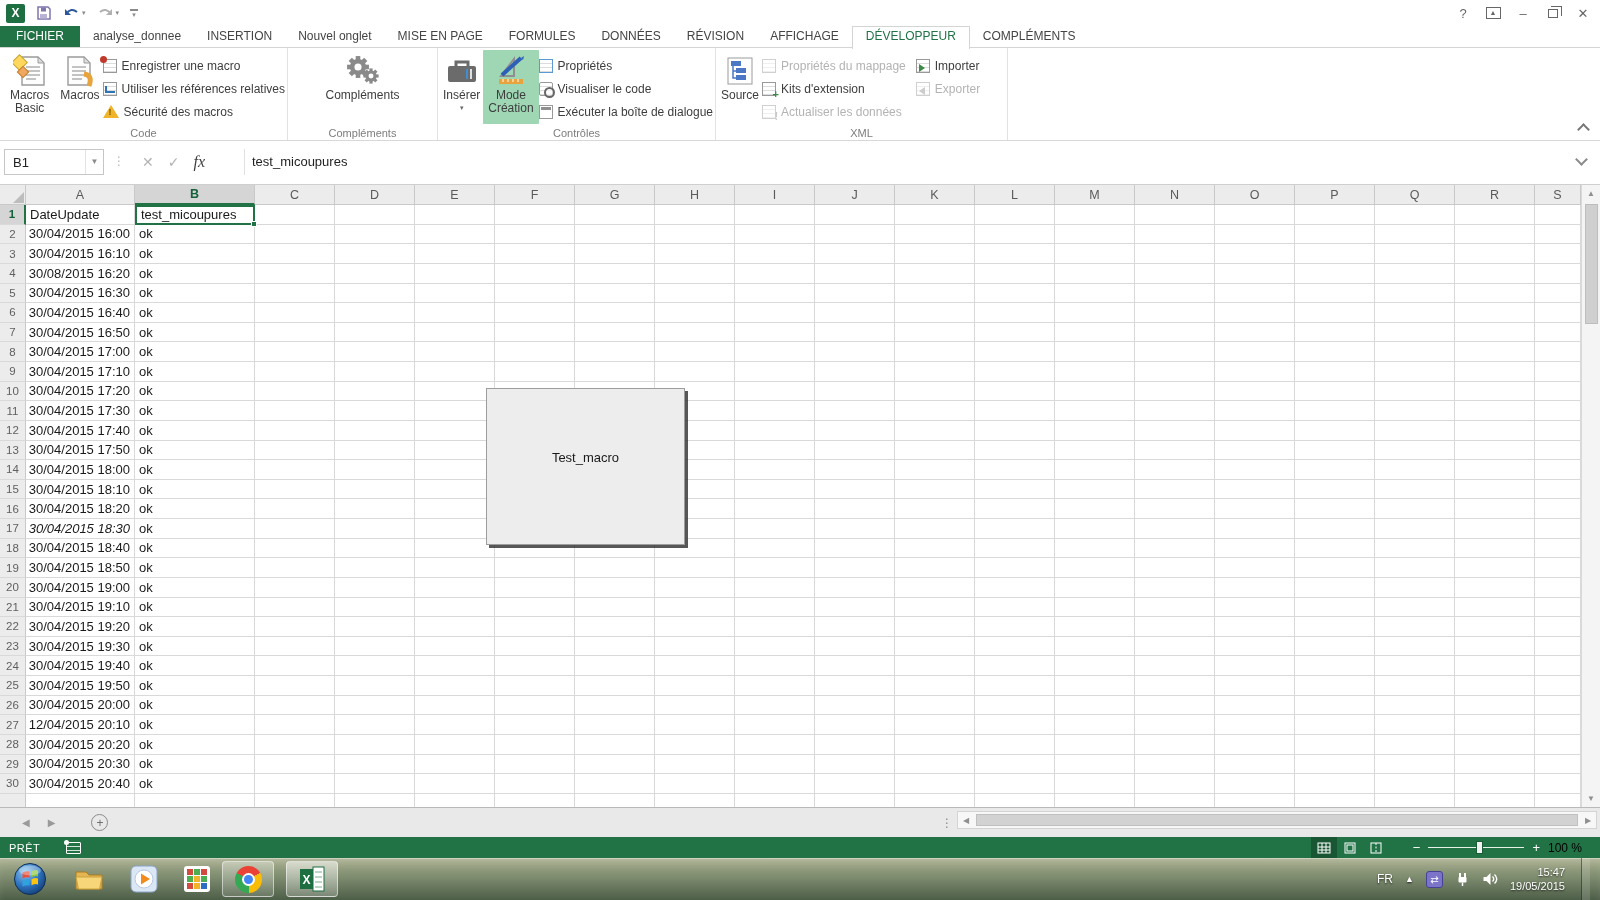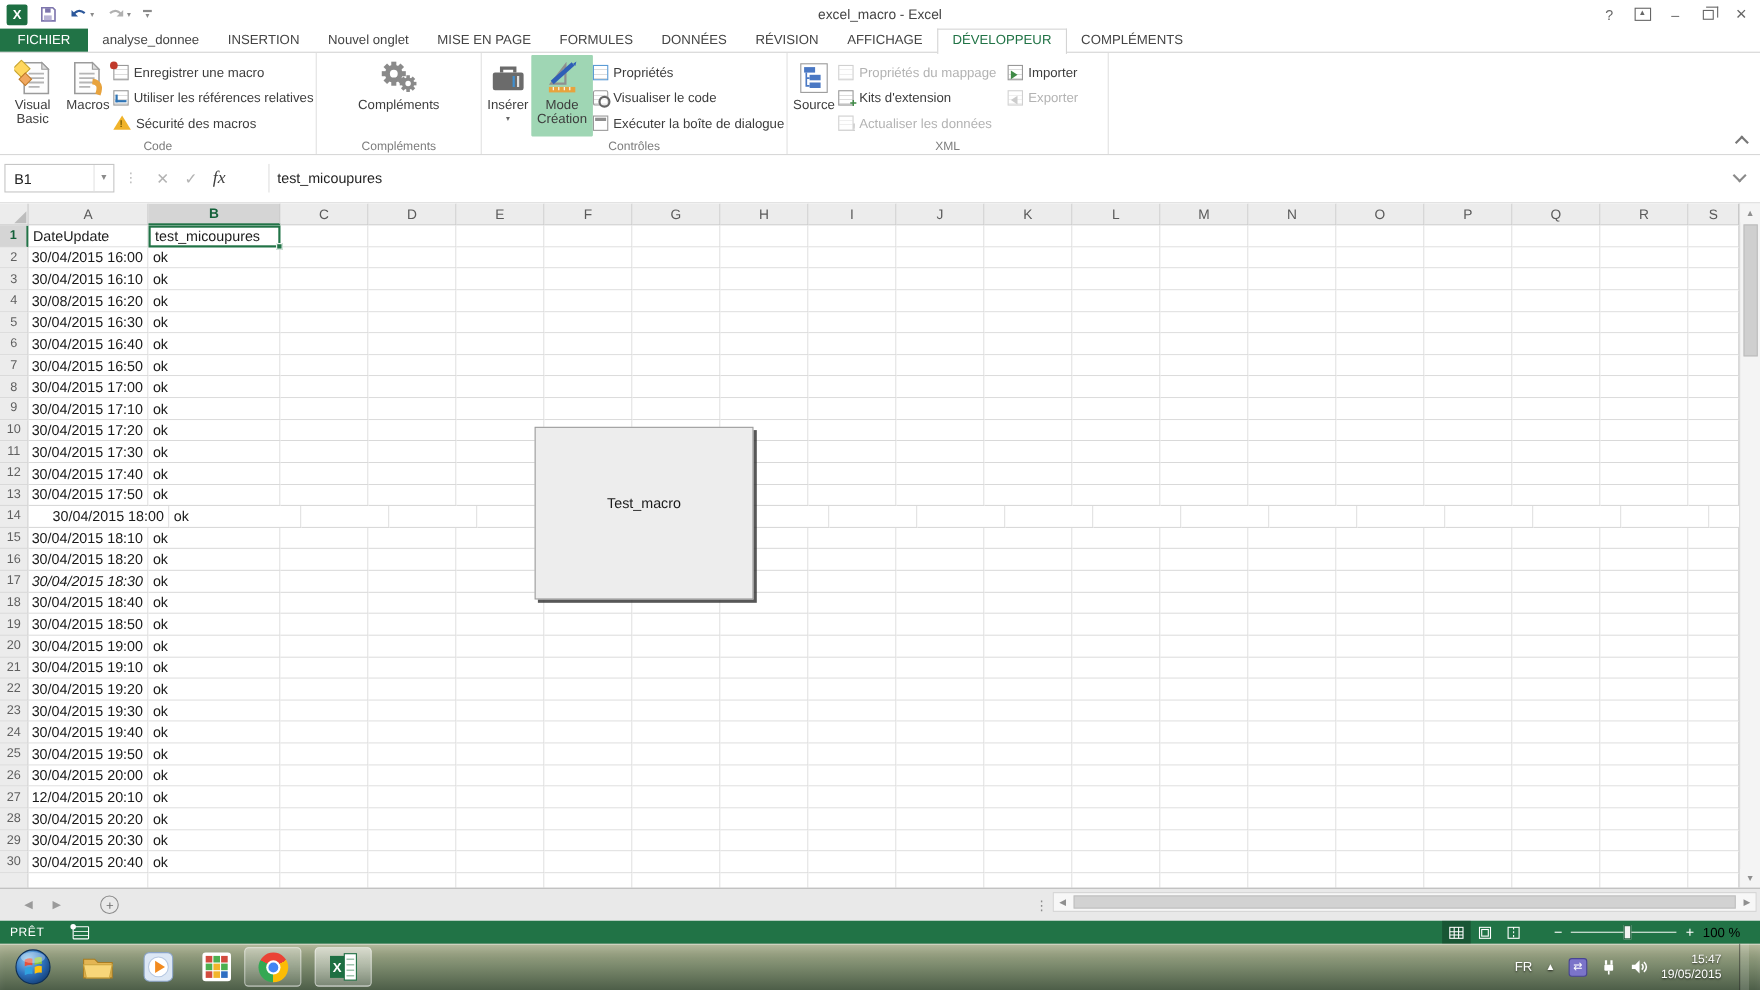--- a/index.html
+++ b/index.html
@@ -182,21 +182,20 @@
           <path d="M14 8 q-5 -7 -11 -2" fill="none" stroke="#b1b1b1" stroke-width="2"></path>
           <path d="M15 3 v6 h-6 z" fill="#b1b1b1"></path>
         </svg>
       <span class="tinycaret">▾</span>
     </div>
     <div class="qbtn" style="flex-direction:column;line-height:4px">
       <span style="width:8px;border-top:2px solid #8a8a8a"></span>
       <span class="tinycaret">▾</span>
     </div>
   </div>
-  <div class="wintitle abs">excel_macro - Excel</div>
   <div class="winbtns abs">
     <div class="wbtn">?</div>
     <div class="wbtn">
         <span class="ribopt">▲</span>
       </div>
     <div class="wbtn">–</div>
     <div class="wbtn">
         <span class="restore"></span>
       </div>
     <div class="wbtn">✕</div>
@@ -222,21 +221,21 @@
 
   <div class="rgroup" style="width:288px">
     <div class="bigbtn">
       <span class="bicon">
         <svg width="34" height="34">
             <use href="#paper" x="9" y="3"></use>
             <rect x="1" y="3" width="11" height="11" transform="rotate(45 6.5 8.5)" fill="#ffd75e" stroke="#c8a52e"></rect>
             <rect x="6" y="14" width="8" height="8" transform="rotate(45 10 18)" fill="#f0a860" stroke="#c07b2a"></rect>
           </svg>
       </span>
-      <span class="lbl">Visual Basic</span>
+      <span class="lbl">Macros Basic</span>
     </div>
     <div class="bigbtn">
       <span class="bicon">
         <svg width="32" height="34">
             <use href="#paper" x="4" y="3"></use>
             <path d="M20 20 q9 1 5 12" stroke="#e8a33d" stroke-width="5" fill="none"></path>
           </svg>
       </span>
       <span class="lbl">Macros</span>
     </div>
@@ -686,21 +685,21 @@
         <div class="cell" style="width: 80px;"></div>
         <div class="cell" style="width: 80px;"></div>
         <div class="cell" style="width: 80px;"></div>
         <div class="cell" style="width: 80px;"></div>
         <div class="cell" style="width: 80px;"></div>
         <div class="cell" style="width: 80px;"></div>
         <div class="cell" style="width: 46px;"></div>
       </div>
       <div class="grow">
         <div class="rownum">14</div>
-        <div class="cell num" style="width: 128px;">30/04/2015 18:00</div>
+        <div class="cell num" style="width: 109px;">30/04/2015 18:00</div>
         <div class="cell" style="width: 120px;">ok</div>
         <div class="cell" style="width: 80px;"></div>
         <div class="cell" style="width: 80px;"></div>
         <div class="cell" style="width: 80px;"></div>
         <div class="cell" style="width: 80px;"></div>
         <div class="cell" style="width: 80px;"></div>
         <div class="cell" style="width: 80px;"></div>
         <div class="cell" style="width: 80px;"></div>
         <div class="cell" style="width: 80px;"></div>
         <div class="cell" style="width: 80px;"></div>

